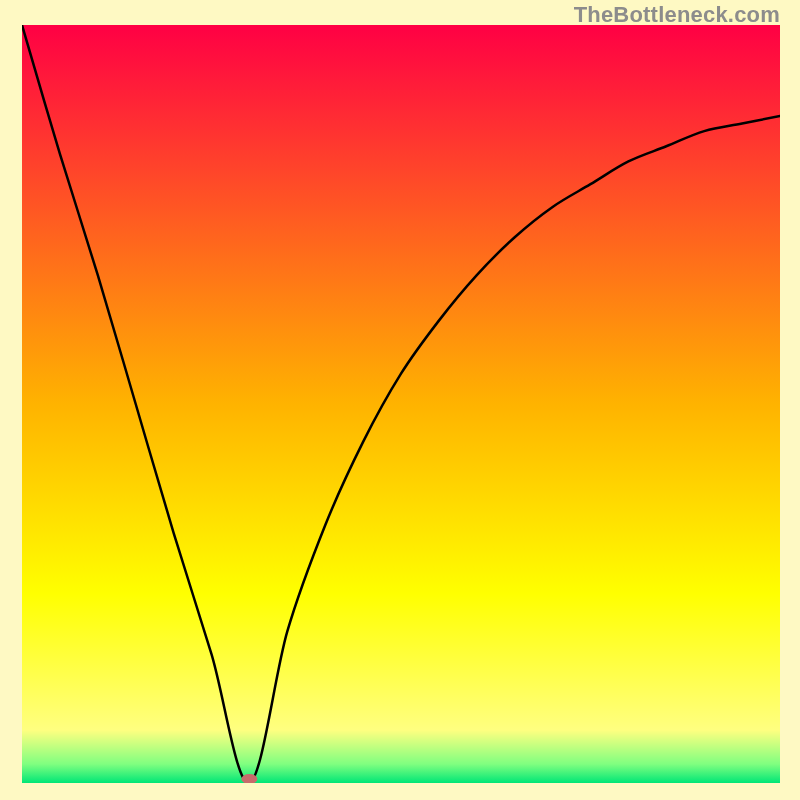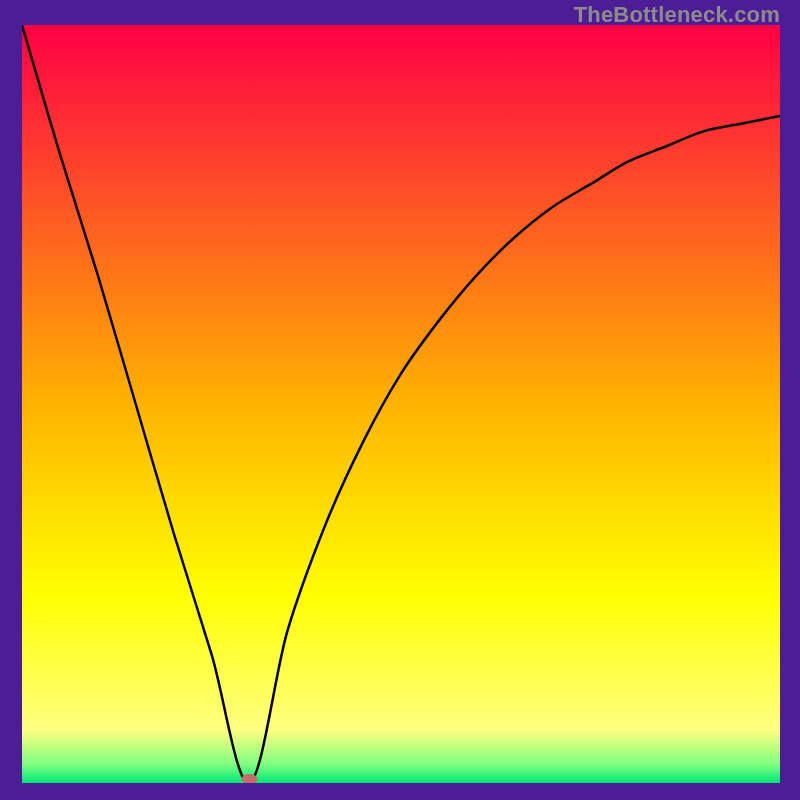--- a/index.html
+++ b/index.html
@@ -7,21 +7,21 @@
     padding: 0;
     width: 800px;
     height: 800px;
     background: #000;
     overflow: hidden;
   }
   .frame {
     position: relative;
     width: 800px;
     height: 800px;
-    background: #4c1d95;
+    background: #fef9c3;
   }
   .watermark {
     position: absolute;
     top: 2px;
     right: 20px;
     font-family: Arial, Helvetica, sans-serif;
     font-size: 22px;
     font-weight: 600;
     color: #8c8c8c;
     letter-spacing: 0.2px;

